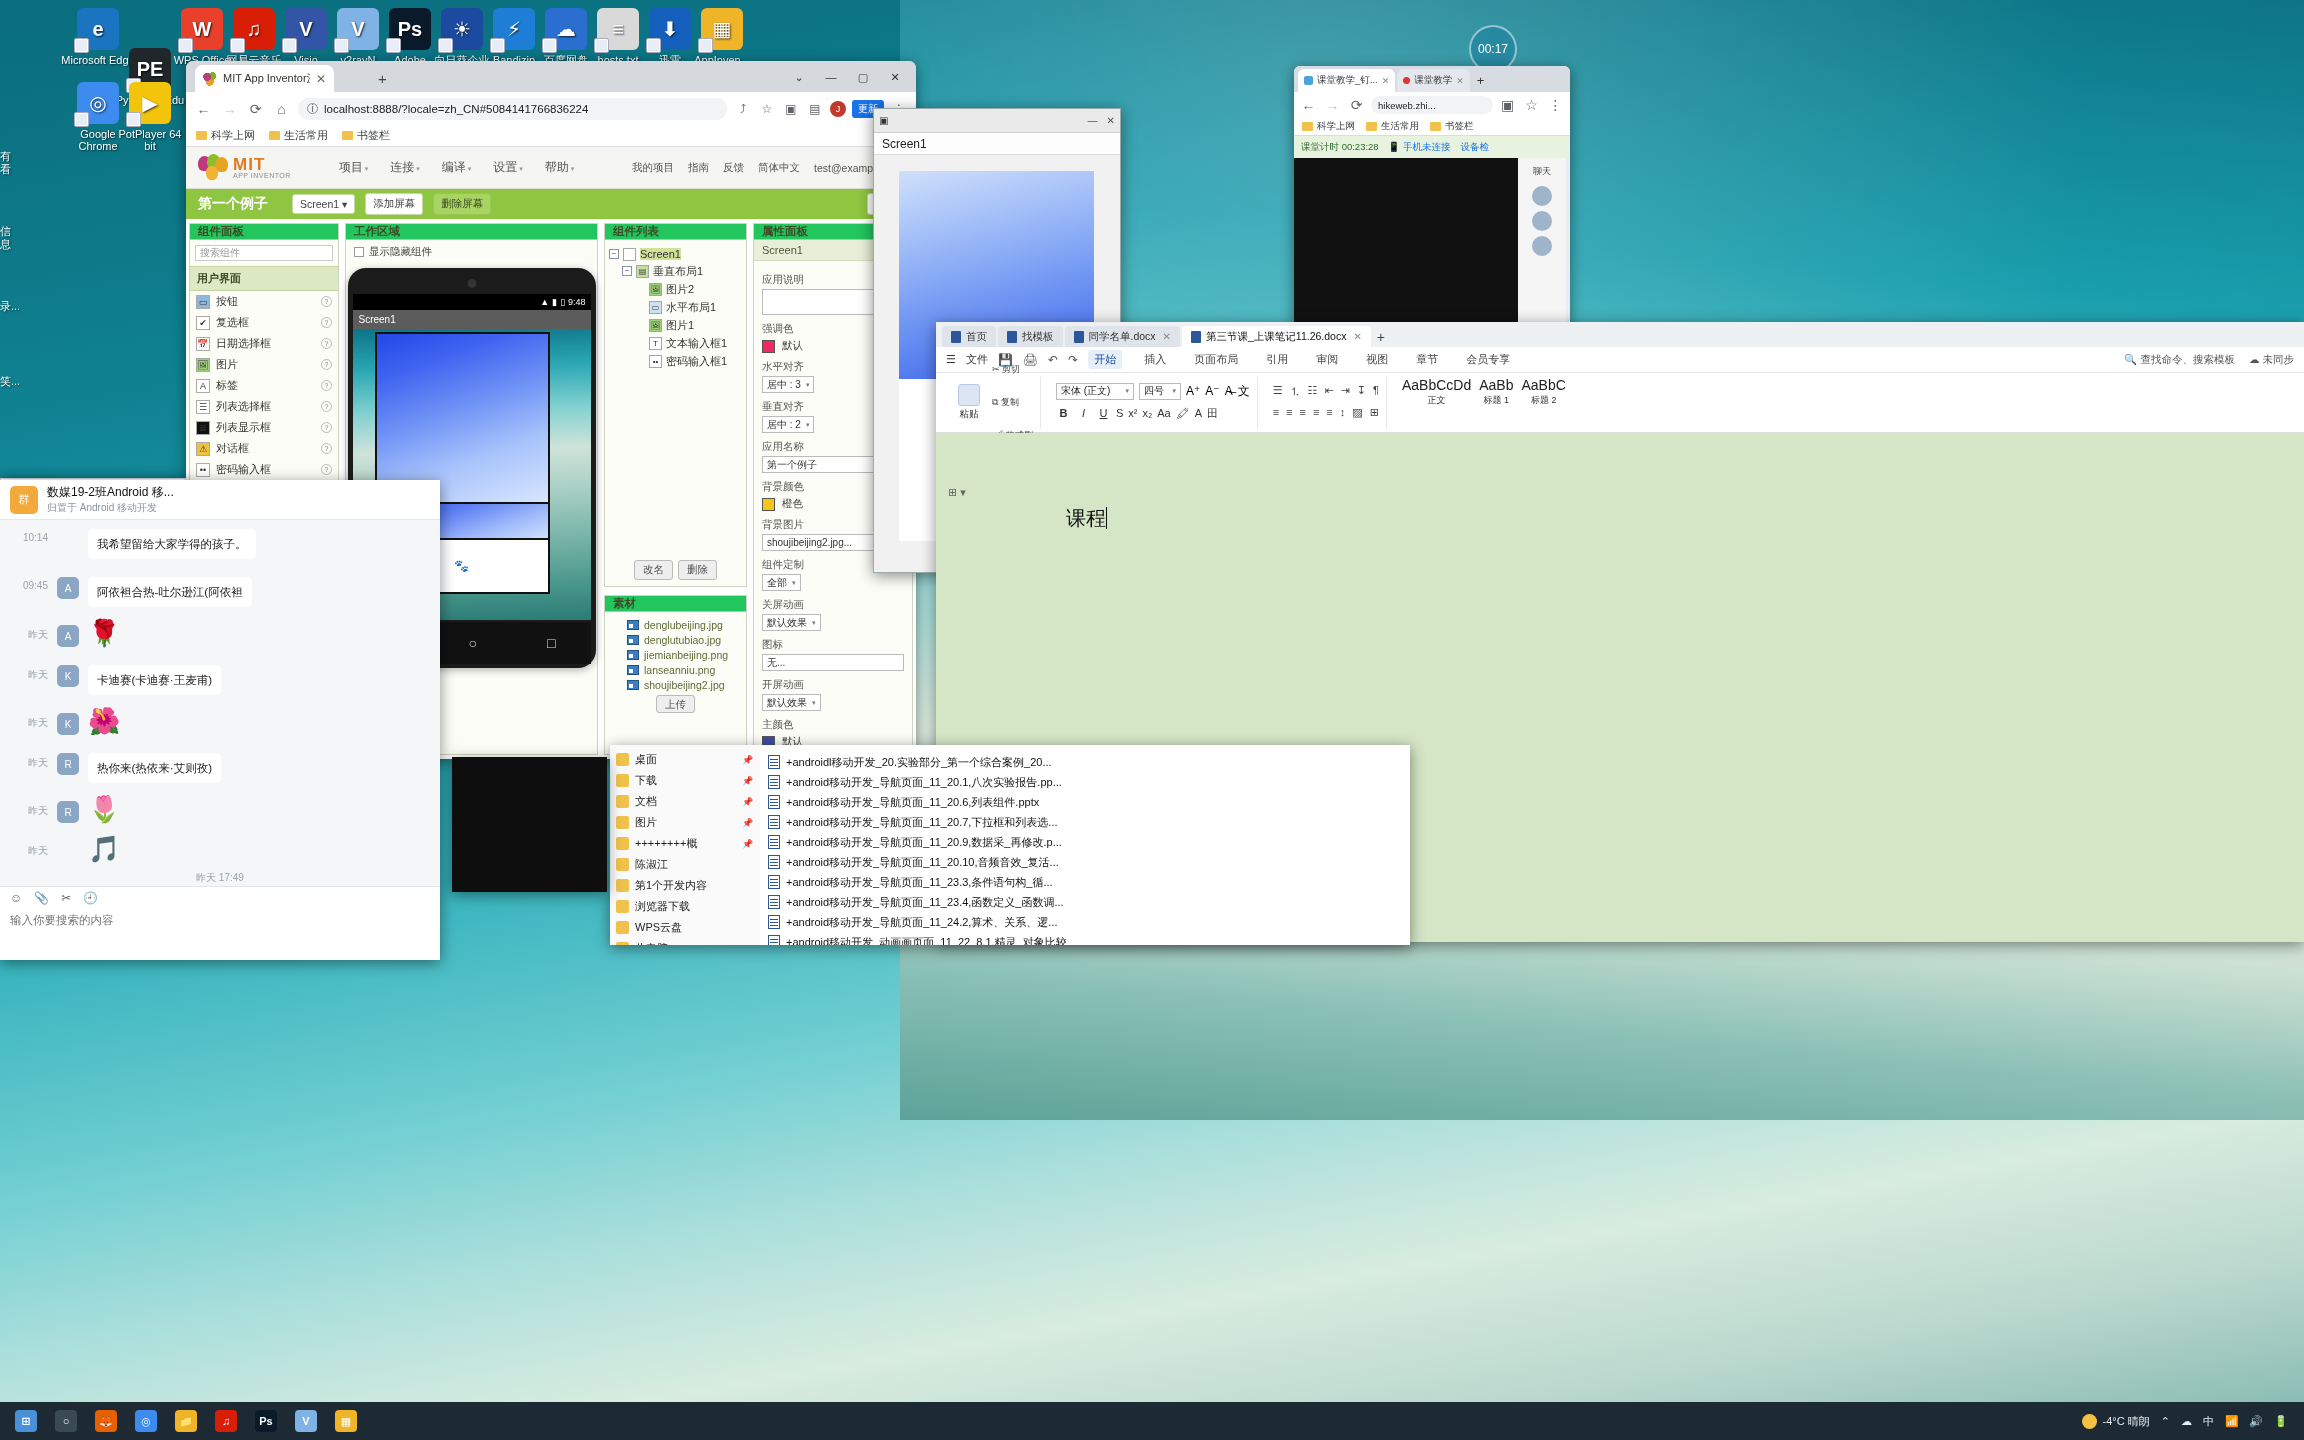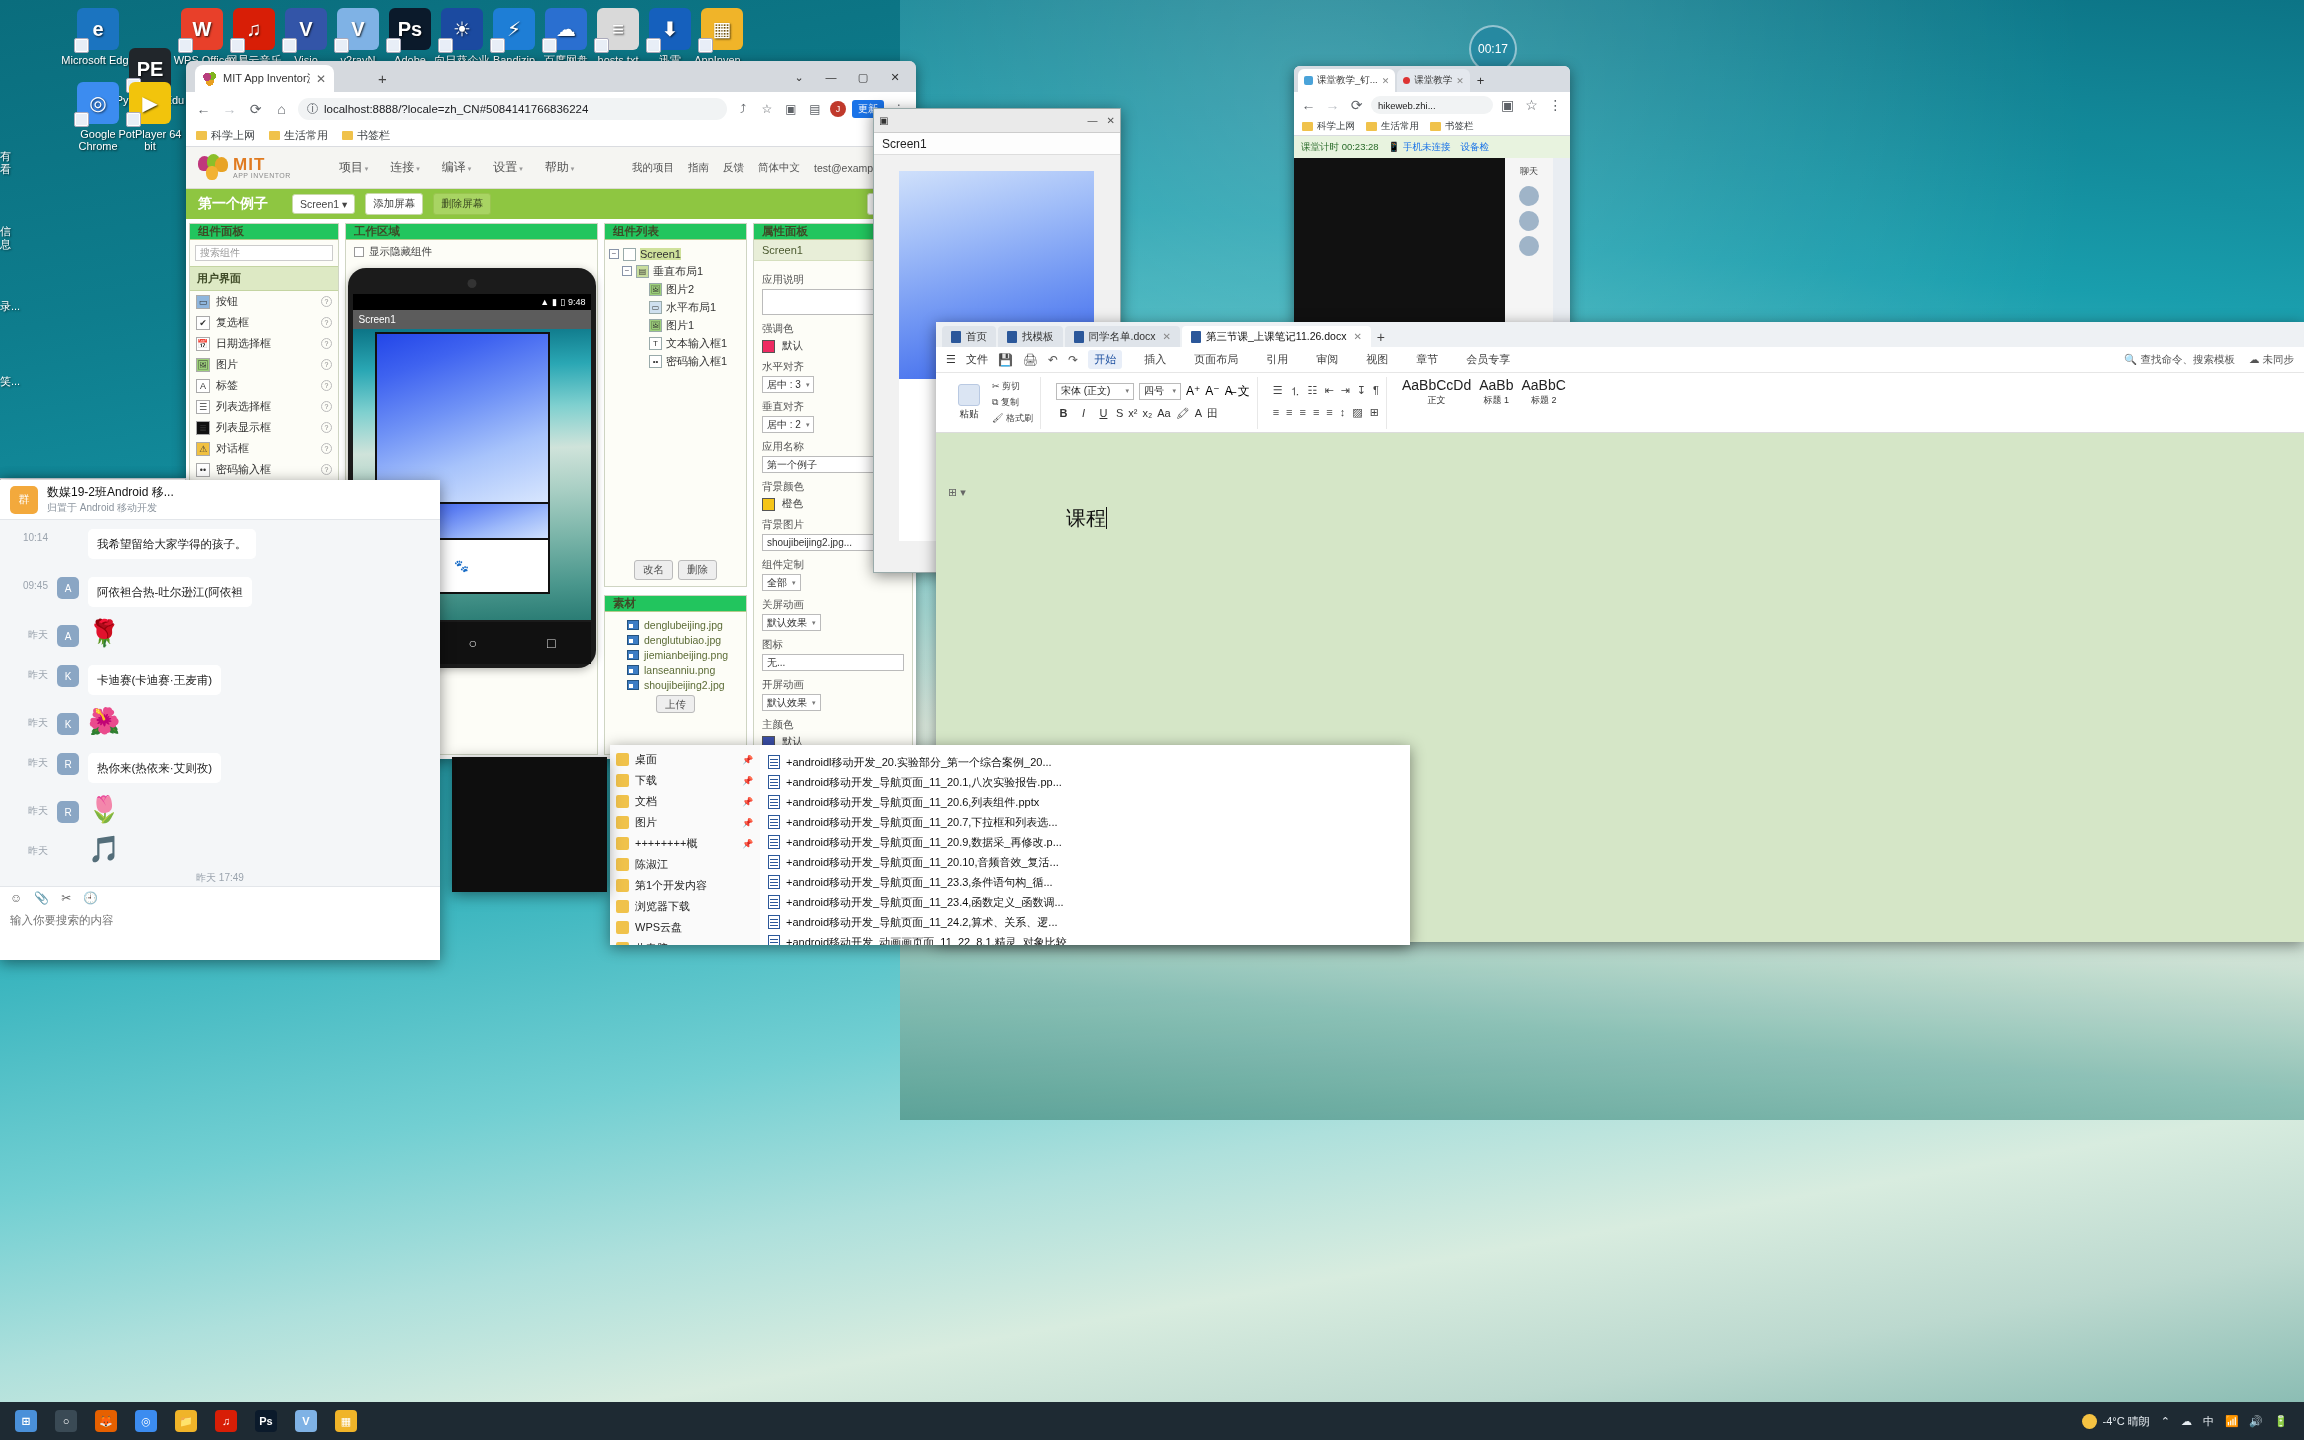--- a/index.html
+++ b/index.html
@@ -154,21 +154,21 @@
   #cls-tabs { height:26px; display:flex; align-items:center; padding:3px 4px 0; gap:2px; background:#d7dce2;}
   .cls-tab { height:23px; background:#fff; border-radius:6px 6px 0 0; display:flex; align-items:center; gap:4px; padding:0 6px; font-size:9.5px; color:#333;}
   .cls-tab.inact { background:#e4e8ee; }
   .cls-dot { width:7px;height:7px;border-radius:50%;background:#d33; }
   #cls-omni { height:26px; background:#fff; display:flex; align-items:center; gap:5px; padding:0 5px;}
   #cls-omni .u { flex:1; height:18px; background:#f1f3f4; border-radius:9px; font-size:9.5px; color:#222; display:flex; align-items:center; padding:0 7px;}
   #cls-bm { height:18px; background:#fff; display:flex; align-items:center; gap:11px; padding:0 8px; font-size:9.5px; color:#3c4043; border-bottom:1px solid #dadce0;}
   #cls-green { height:22px; background:#e8f3df; display:flex; align-items:center; gap:10px; padding:0 7px; font-size:9.5px; color:#2a6b2a;}
   #cls-green .bl { color:#1a73e8; }
   #cls-stage { position:absolute; left:0; top:92px; width:228px; height:168px; background:#111; }
-  #cls-side { position:absolute; right:17px; top:92px; width:48px; bottom:0; background:#f5f5f5; font-size:9px; color:#444; padding:4px 2px; text-align:center;}
+  #cls-side { position:absolute; right:4px; top:92px; width:48px; bottom:0; background:#f5f5f5; font-size:9px; color:#444; padding:4px 2px; text-align:center;}
   #cls-side div { padding:3px 0; }
   .cls-av { width:20px;height:20px;border-radius:50%;margin:5px auto;background:#9fb4c8;}
 
   
   #wps { left:936px; top:322px; width:1368px; height:620px; background:#f3f3f3; }
   #wps-tabs { height:25px; background:#eef1f4; display:flex; align-items:flex-end; gap:2px; padding:0 6px;}
   .wtab { height:21px; background:#dfe4ea; border-radius:4px 4px 0 0; display:flex; align-items:center; gap:5px; padding:0 9px; font-size:10.5px; color:#333;}
   .wtab.act { background:#fff; color:#111; }
   .wtab .wi { width:10px;height:12px;background:#2b579a;border-radius:1px;}
   .wtab.act .wi { background:#2b579a; }
@@ -177,21 +177,21 @@
   #wps-qa { height:26px; background:#fff; display:flex; align-items:center; gap:10px; padding:0 10px; font-size:11px; color:#333; border-bottom:1px solid #e6e6e6;}
   #wps-qa .ic { color:#555; font-size:12px; }
   #wps-qa .rr { margin-left:auto; display:flex; gap:14px; font-size:10.5px; color:#555; align-items:center;}
   #wps-ribbon-tabs { display:flex; gap:16px; align-items:center; }
   .rtab { font-size:11px; color:#444; padding:2px 6px; }
   .rtab.act { background:#e8eef8; color:#1a4d9e; border-radius:3px; }
   #wps-ribbon { height:60px; background:#fff; display:flex; align-items:center; padding:3px 8px; gap:8px; border-bottom:1px solid #dcdcdc;}
   .rgrp { display:flex; align-items:center; gap:5px; padding:0 7px; border-right:1px solid #e8e8e8; height:52px;}
   .rbig { display:flex; flex-direction:column; align-items:center; font-size:9.5px; color:#333; gap:2px; width:36px;}
   .rbig .g { width:22px;height:22px;background:#dbe5f3;border:1px solid #b9c9e2;border-radius:3px;}
-  .rsm { display:flex; flex-direction:column; gap:3px; font-size:9px; color:#444;}
+  .rsm { display:flex; flex-direction:column; gap:20px; font-size:9px; color:#444;}
   .fbox { height:17px; border:1px solid #bbb; background:#fff; font-size:10px; padding:0 4px; display:inline-flex; align-items:center; min-width:70px; color:#222;}
   .fbox::after{content:"▾"; font-size:7px; color:#777; margin-left:auto; padding-left:6px;}
   .fmt-row { display:flex; gap:5px; align-items:center; font-size:11px; color:#333;}
   .fmt-row b,.fmt-row i,.fmt-row u { width:15px; text-align:center; }
   .styles { display:flex; gap:8px; align-items:flex-start; }
   .sty { display:flex; flex-direction:column; align-items:center; font-size:9px; color:#333; gap:1px;}
   .sty .sp { font-size:14px; color:#222; }
   #wps-page { position:absolute; left:0; right:0; top:calc(25px + 26px + 60px); bottom:0; background:#cfe0c2; }
   #wps-doc { position:absolute; left:0; right:0; top:0; bottom:0; background:#d5e6c7; }
   #wps-text { position:absolute; left:130px; top:72px; font-size:20px; color:#111; }

